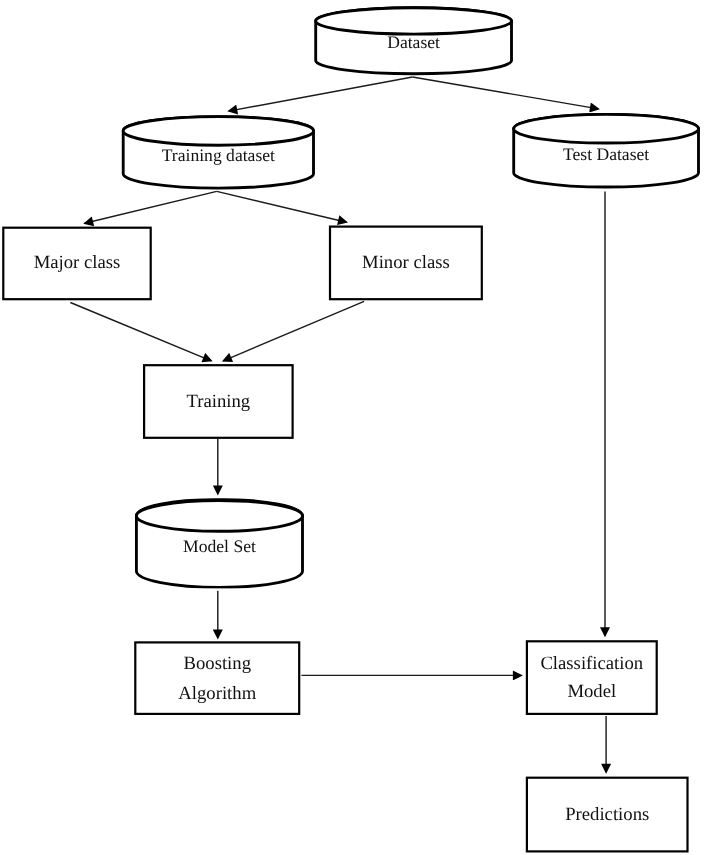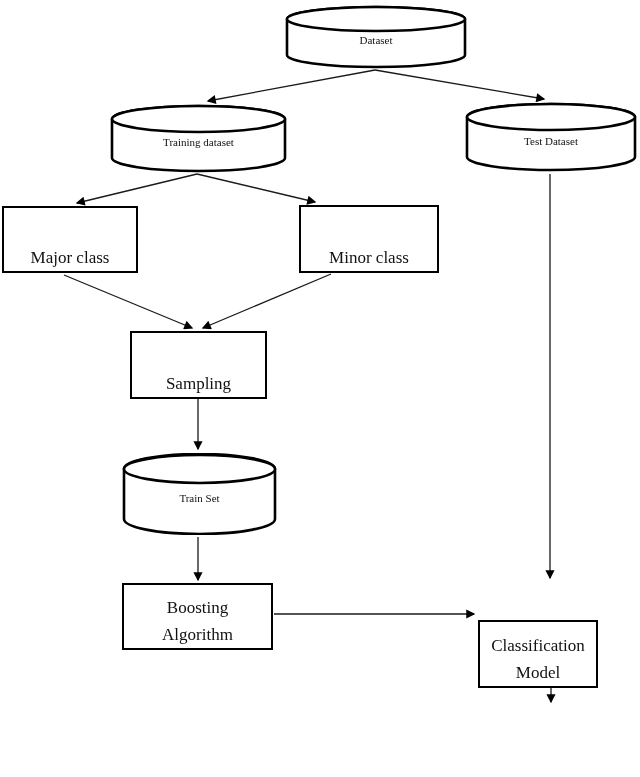--- a/index.html
+++ b/index.html
@@ -22,42 +22,42 @@
     width: 640px; height: 777px;
   }
   .node {
     position: absolute;
     box-sizing: border-box;
   }
   .rect-node {
     border: 2px solid #000000;
     background: #ffffff;
     display: flex;
-    align-items: flex-end;
+    align-items: center;
     justify-content: center;
   }
   .rect-node .label {
     display: block;
     width: 116px;
     text-align: center;
     font-size: 17px;
     line-height: 1.55;
   }
   .cyl-node svg {
     position: absolute;
     left: 0; top: 0;
     display: block;
   }
   .cyl-node .label {
     position: absolute;
     left: 50%;
     top: 55%;
     transform: translate(-50%, -50%);
     white-space: nowrap;
-    font-size: 11px;
+    font-size: 16px;
     text-align: center;
   }
   .cyl-stroke {
     fill: #ffffff;
     stroke: #000000;
     stroke-width: 2.6;
   }
   .edge {
     stroke: #1a1a1a;
     stroke-width: 1.3;
@@ -114,33 +114,36 @@
 
   <div class="node rect-node" style="left:2px; top:206px; width:136px; height:67px;">
     <span class="label">Major class</span>
   </div>
 
   <div class="node rect-node" style="left:255px; top:205px; width:140px; height:68px;margin-left:44px;">
     <span class="label">Minor class</span>
   </div>
 
   <div class="node rect-node" style="left:130px; top:331px; width:137px; height:68px;">
-    <span class="label">Sampling</span>
+    <span class="label">Training</span>
   </div>
 
   <div class="node cyl-node" style="left:122px; top:453px; width:155px; height:82px;">
     <svg width="155" height="82" viewBox="0 0 155 82">
       <path class="cyl-stroke" d="M2,16 L2,66 A75.5,15 0 0 0 153,66 L153,16 A75.5,15 0 0 0 2,16 Z"></path>
       <ellipse class="cyl-stroke" cx="77.5" cy="16" rx="75.5" ry="14"></ellipse>
     </svg>
-    <span class="label">Train Set</span>
+    <span class="label">Model Set</span>
   </div>
 
   <div class="node rect-node" style="left:122px; top:583px; width:151px; height:67px;">
     <span class="label">Boosting Algorithm</span>
   </div>
 
-  <div class="node rect-node" style="left:478px; top:582px; width:120px; height:68px;margin-top:38px;">
+  <div class="node rect-node" style="left:478px; top:582px; width:120px; height:68px;">
     <span class="label">Classification Model</span>
   </div>
 
+  <div class="node rect-node" style="left:478px; top:706px; width:148px; height:69px;">
+    <span class="label">Predictions</span>
+  </div>
 
 </div>
 
 </body></html>

